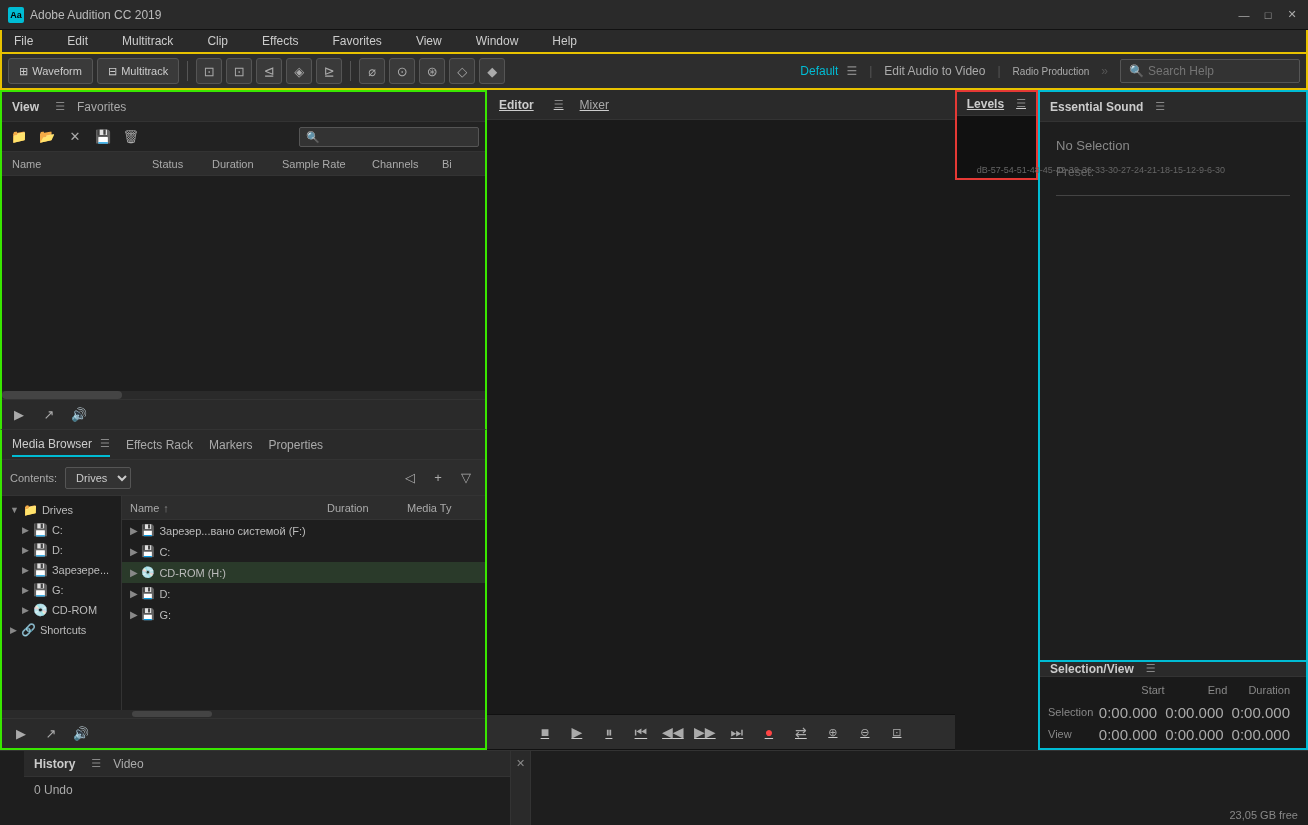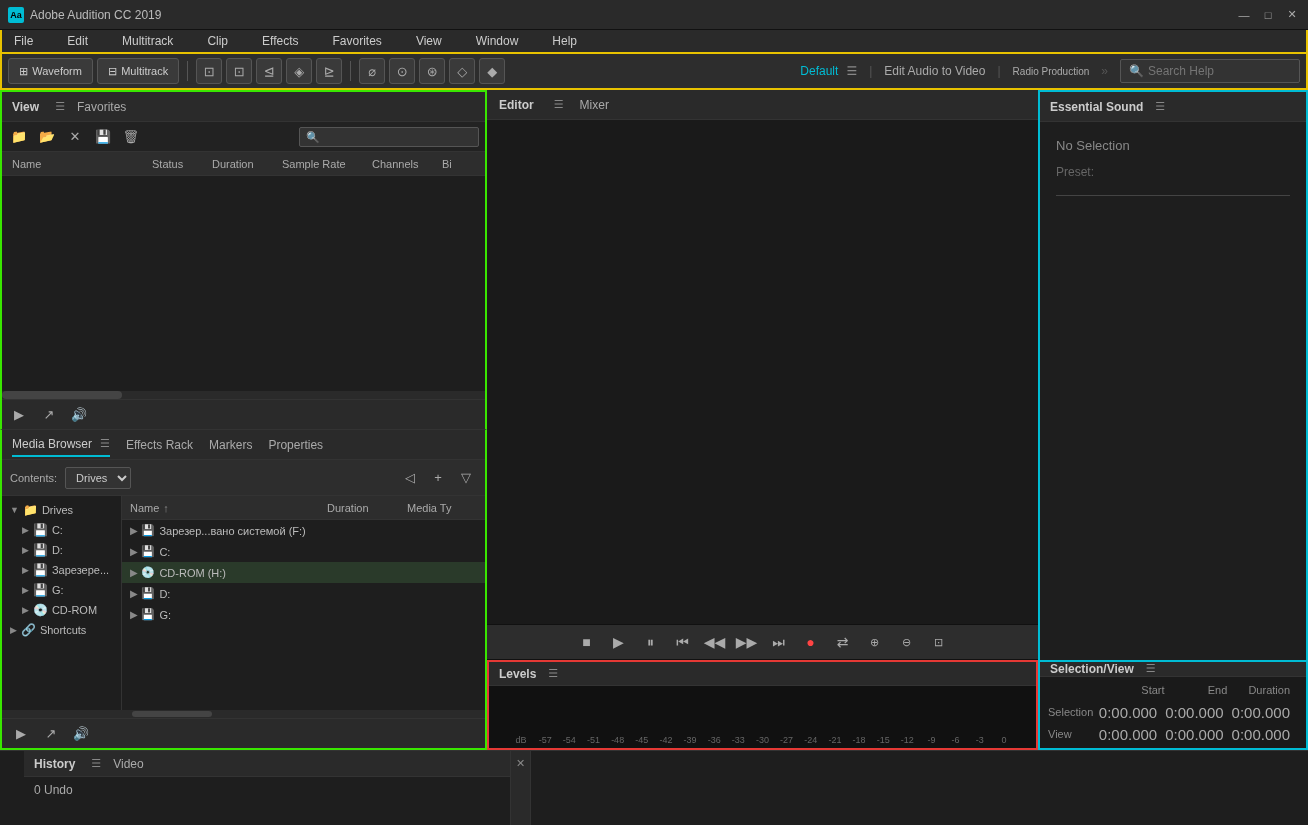--- a/index.html
+++ b/index.html
@@ -537,22 +537,23 @@
     #left-column {
       width: 487px;
       display: flex;
       flex-direction: column;
       flex-shrink: 0;
     }
 
     #center-column {
       flex: 1;
       display: flex;
-      flex-direction: column;
+      flex-direction: row;
       min-width: 0;
+      text-decoration: underline;
     }
 
     #right-column {
       width: 270px;
       display: flex;
       flex-direction: column;
       flex-shrink: 0;
     }
 
     
@@ -890,15 +891,18 @@
         <span class="panel-header-label">History</span>
         <span class="panel-menu-icon">☰</span>
         <span style="color:#aaa; font-size:12px; cursor:pointer;">Video</span>
       </div>
       <div id="history-content">
         <div style="font-size:12px; color:#aaa;">0 Undo</div>
       </div>
     </div>
     <div style="width:20px; background:#2a2a2a; display:flex; align-items:flex-start; justify-content:center; padding-top:6px; border-right:1px solid #333; cursor:pointer; color:#888; font-size:11px;">✕</div>
     <div style="flex:1; background:#1e1e1e;"></div>
+    <div style="display:flex; align-items:flex-end; padding: 4px 10px; color:#888; font-size:11px;">
+      <span>23,05 GB free</span>
+    </div>
   </div>
 
 </div>
 
 </body></html>

